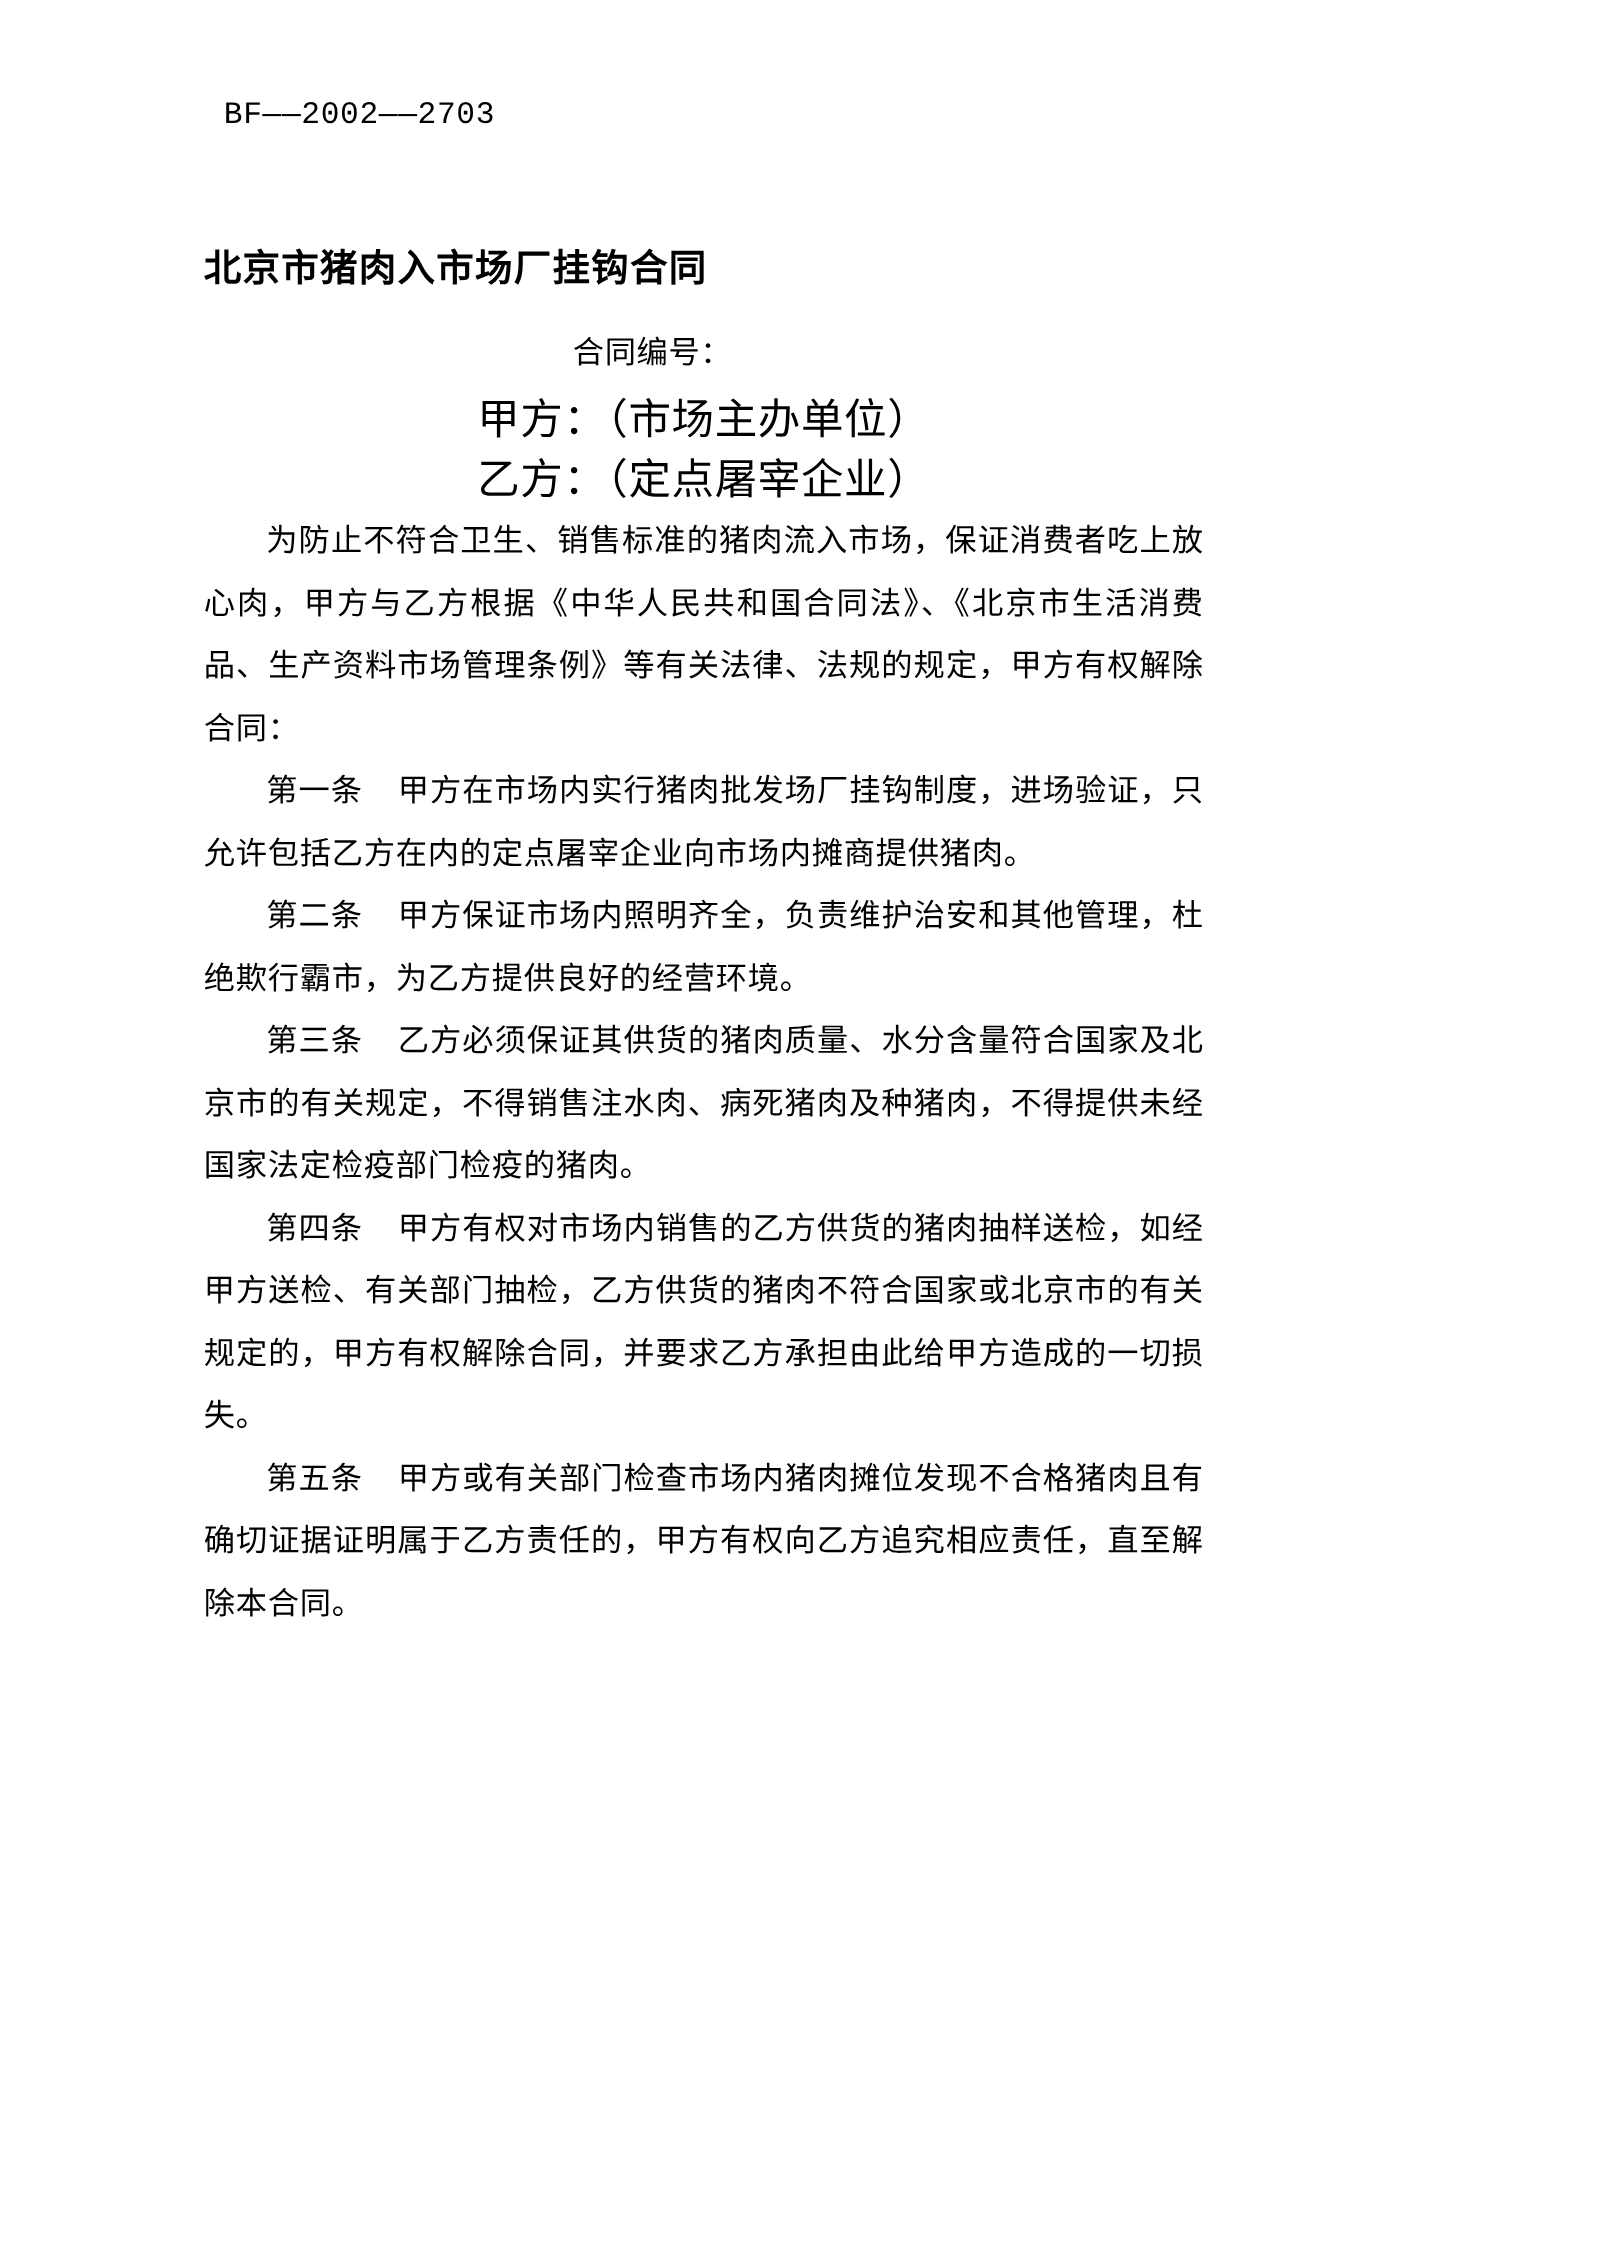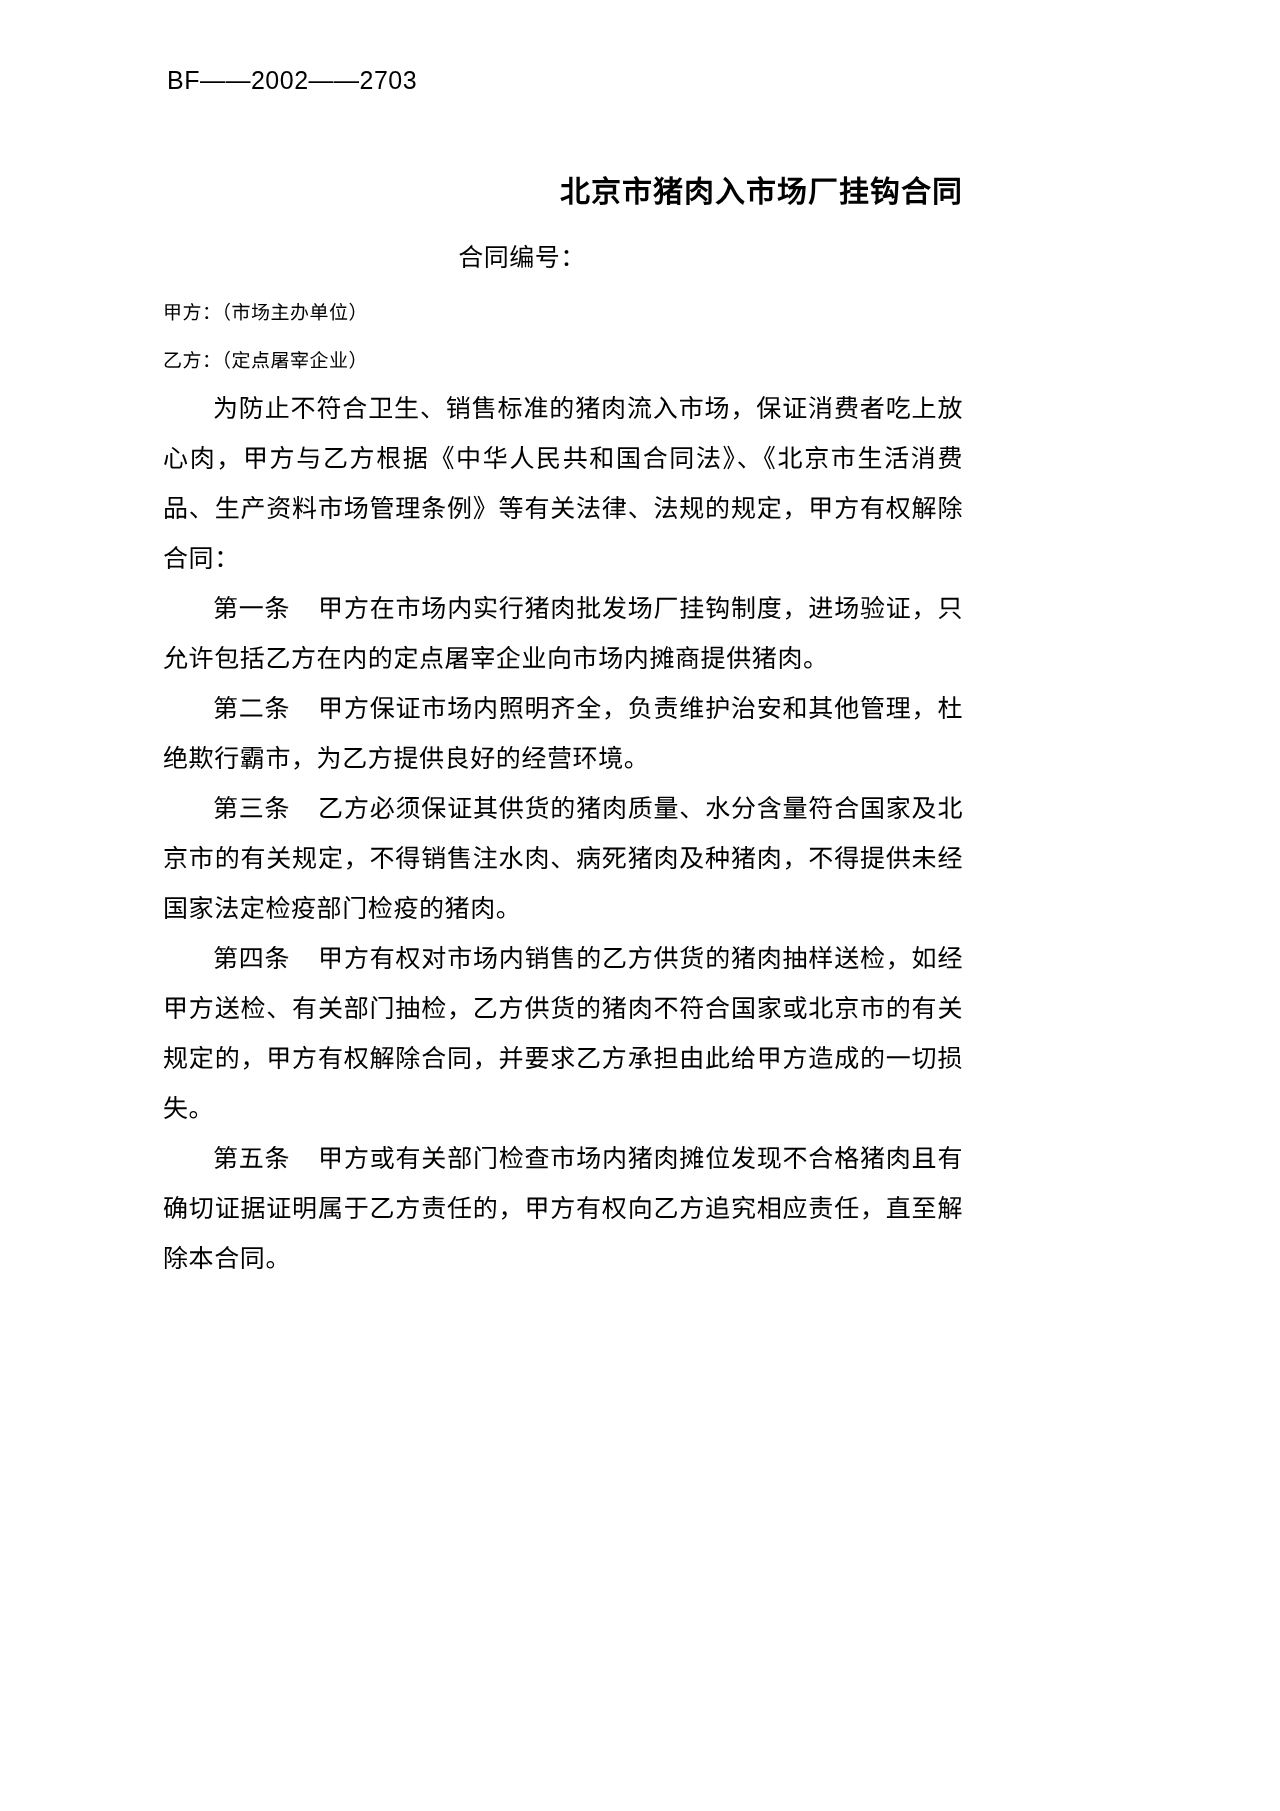--- a/index.html
+++ b/index.html
@@ -22,55 +22,56 @@
     box-sizing: border-box;
   }
   .content {
     position: absolute;
     left: 163px;
     top: 0;
     width: 800px;
   }
   
   .doc-code {
-    margin: 4px;
+    margin: 16px;
     padding-top: 59px;
-    font-family: Liberation Sans, sans-serif;
+    font-family: Liberation Mono, monospace;
     font-size: 25px;
     line-height: 34px;
     letter-spacing: 0.5px;
     white-space: pre;
   }
   
   .doc-title {
     margin: 0;
     padding-top: 69px;
-    text-align: right;
+    text-align: left;
     font-family: "DejaVu Sans", "Liberation Sans", sans-serif;
     font-weight: 700;
     font-size: 30px;
     line-height: 44px;
     letter-spacing: 1px;
   }
   
   .contract-no {
     margin: 0;
     padding-top: 24px;
     padding-right: 82px;
     text-align: center;
     font-size: 25px;
     line-height: 40px;
     letter-spacing: 0.5px;
   }
   
   .party-line {
     margin: 0;
-    font-size: 19px;
+    font-size: 34px;
     line-height: 48px;
     letter-spacing: 0.5px;
+    text-align: center;
   }
   .party-line.first { padding-top: 10px; }
 
   
   .para {
     margin: 0;
     font-size: 25px;
     line-height: 50px;
     letter-spacing: 0.6px;
     text-align: justify;

